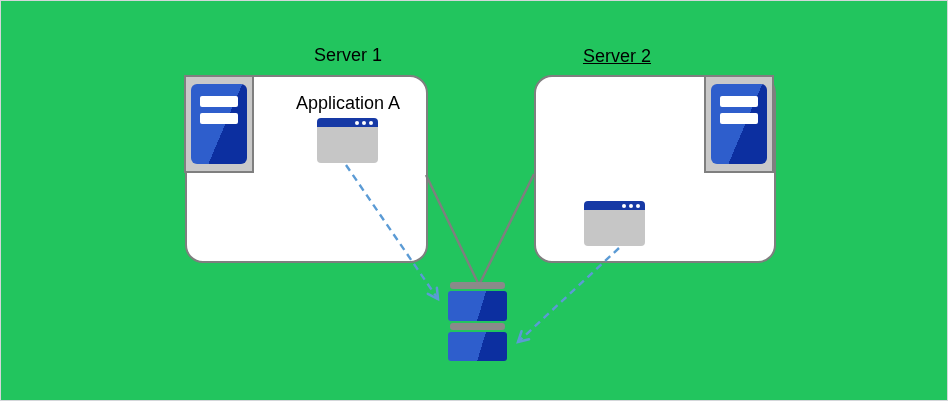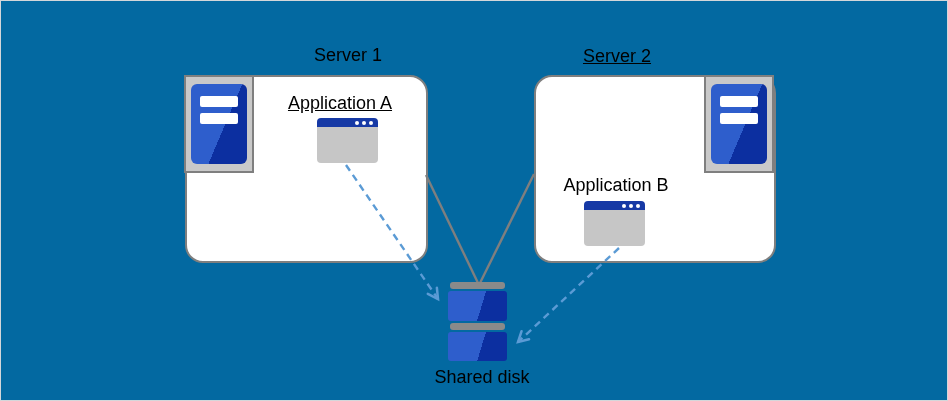--- a/index.html
+++ b/index.html
@@ -10,30 +10,30 @@
     --icon-blue-dark:#0c2fa0;
     --titlebar-blue:#1639a5;
     --app-body-gray:#c6c6c6;
     --disk-bar-gray:#8a8a8a;
     --icon-frame-gray:#c9c9c9;
     --label-color:#000000;
   }
   html,body{margin:0;padding:0;background:#ffffff;}
   body{font-family:"Liberation Sans", sans-serif;}
   .canvas{
-    position:relative;width:946px;height:399px;background:#0369a1;
+    position:relative;width:946px;height:399px;background:#22c55e;
     border:1px solid #d4d7da;overflow:hidden;
   }
   .label{
     position:absolute;color:var(--label-color);font-size:18px;line-height:20px;
     text-align:center;white-space:nowrap;width:170px;
   }
   .server1-label{left:262px;top:44px;}
   .server2-label{left:531px;top:45px;text-decoration:underline;}
-  .appA-label{left:254px;top:92px;text-decoration:underline;}
+  .appA-label{left:262px;top:92px;}
   .appB-label{left:530px;top:174px;}
   .disk-label{left:396px;top:366px;}
 
   .server-box{
     position:absolute;background:#ffffff;border:2px solid var(--box-border);
     border-radius:18px;box-sizing:border-box;
   }
   .box1{left:184px;top:74px;width:243px;height:188px;}
   .box2{left:533px;top:74px;width:242px;height:188px;}
 
@@ -97,22 +97,20 @@
     </defs>
     <line class="vline" x1="425" y1="174" x2="477" y2="282"></line>
     <line class="vline" x1="533" y1="173" x2="479" y2="282"></line>
     <path class="dashed" d="M345,164 L437,298" marker-end="url(#arrowhead)"></path>
     <path class="dashed" d="M618,247 L517,341" marker-end="url(#arrowhead)"></path>
   </svg>
 
   <div class="label server1-label">Server 1</div>
   <div class="label server2-label">Server 2</div>
   <div class="label appA-label">Application A</div>
-  <div class="label appB-label">Application B</div>
-  <div class="label disk-label">Shared disk</div>
 
   <div class="server-icon icon1">
     <div class="tower">
       <div class="slot s1"></div>
       <div class="slot s2"></div>
     </div>
   </div>
   <div class="server-icon icon2">
     <div class="tower">
       <div class="slot s1"></div>

